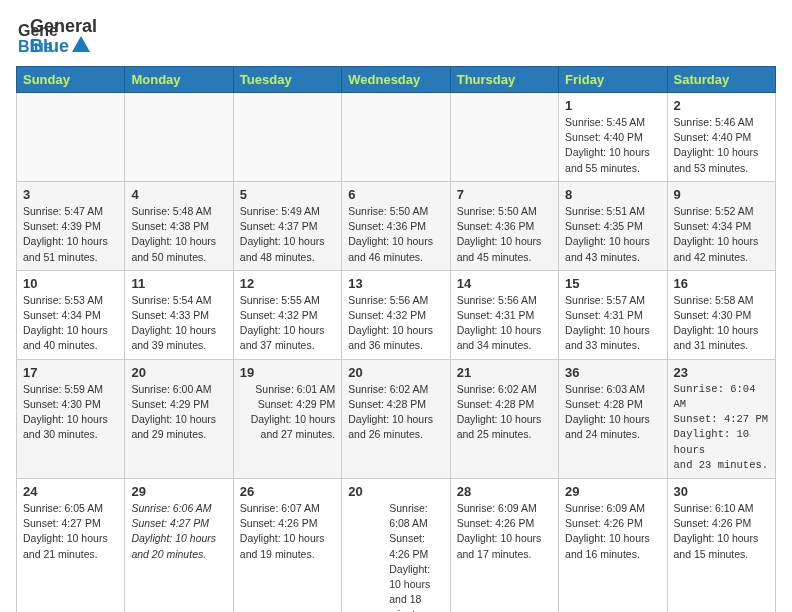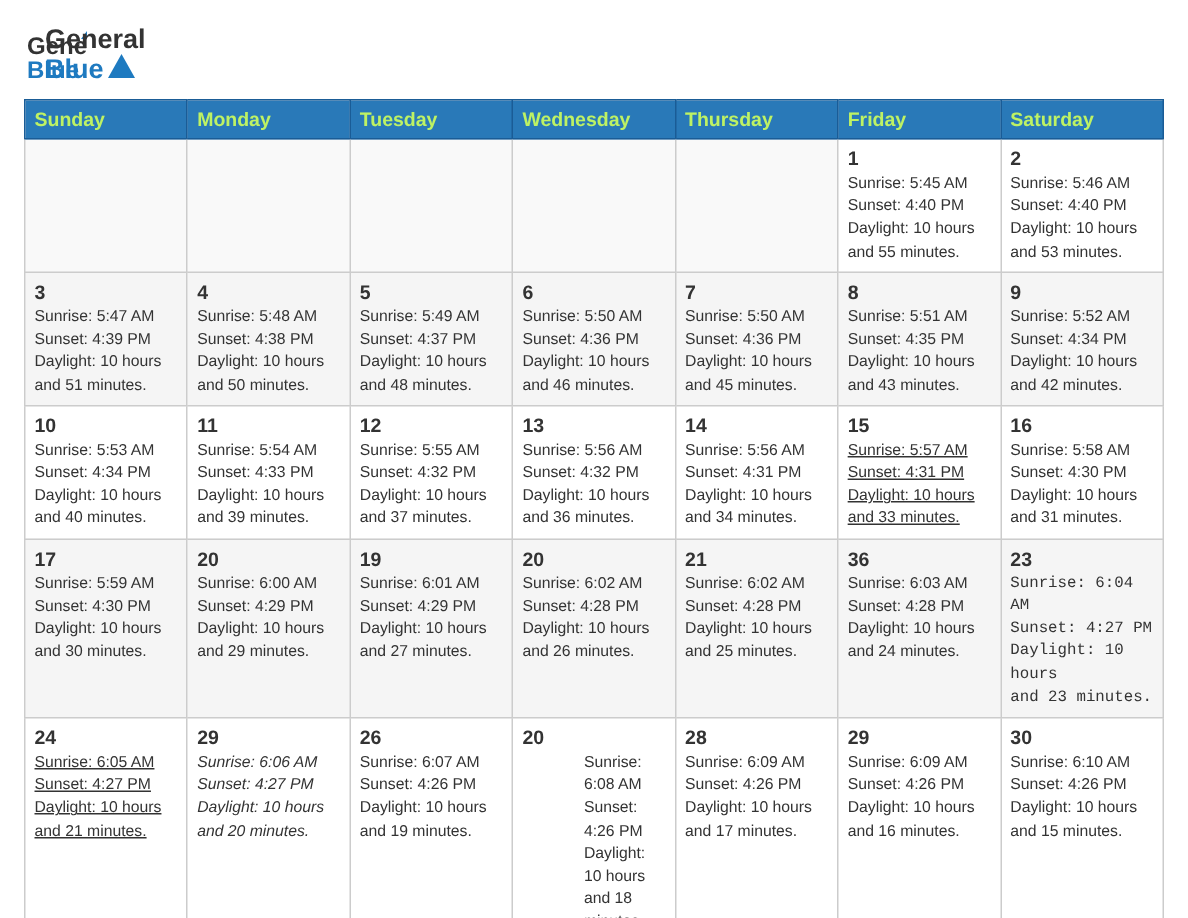--- a/index.html
+++ b/index.html
@@ -221,21 +221,21 @@
         </td>
         <td>
           <span class="day-number">14</span>
           <div class="day-info" style="white-space: pre-line;">Sunrise: 5:56 AM
 Sunset: 4:31 PM
 Daylight: 10 hours
 and 34 minutes.</div>
         </td>
         <td>
           <span class="day-number">15</span>
-          <div class="day-info" style="white-space: pre-line; text-decoration: underline;">Sunrise: 5:57 AM
+          <div class="day-info" style="white-space: pre-line;">Sunrise: 5:57 AM
 Sunset: 4:31 PM
 Daylight: 10 hours
 and 33 minutes.</div>
         </td>
         <td>
           <span class="day-number">16</span>
           <div class="day-info" style="white-space: pre-line;">Sunrise: 5:58 AM
 Sunset: 4:30 PM
 Daylight: 10 hours
 and 31 minutes.</div>
@@ -251,21 +251,21 @@
         </td>
         <td>
           <span class="day-number">20</span>
           <div class="day-info" style="white-space: pre-line;">Sunrise: 6:00 AM
 Sunset: 4:29 PM
 Daylight: 10 hours
 and 29 minutes.</div>
         </td>
         <td>
           <span class="day-number">19</span>
-          <div class="day-info" style="white-space: pre-line;">Sunrise: 6:01 AM
+          <div class="day-info" style="white-space: pre-line; text-align: right;">Sunrise: 6:01 AM
 Sunset: 4:29 PM
 Daylight: 10 hours
 and 27 minutes.</div>
         </td>
         <td>
           <span class="day-number">20</span>
           <div class="day-info" style="white-space: pre-line;">Sunrise: 6:02 AM
 Sunset: 4:28 PM
 Daylight: 10 hours
 and 26 minutes.</div>
@@ -288,21 +288,21 @@
           <span class="day-number">23</span>
           <div class="day-info" style="white-space: pre-line; font-family: Liberation Mono, monospace;">Sunrise: 6:04 AM
 Sunset: 4:27 PM
 Daylight: 10 hours
 and 23 minutes.</div>
         </td>
       </tr>
       <tr>
         <td>
           <span class="day-number">24</span>
-          <div class="day-info" style="white-space: pre-line; text-decoration: underline;">Sunrise: 6:05 AM
+          <div class="day-info" style="white-space: pre-line;">Sunrise: 6:05 AM
 Sunset: 4:27 PM
 Daylight: 10 hours
 and 21 minutes.</div>
         </td>
         <td>
           <span class="day-number">29</span>
           <div class="day-info" style="white-space: pre-line; font-style: italic;">Sunrise: 6:06 AM
 Sunset: 4:27 PM
 Daylight: 10 hours
 and 20 minutes.</div>

